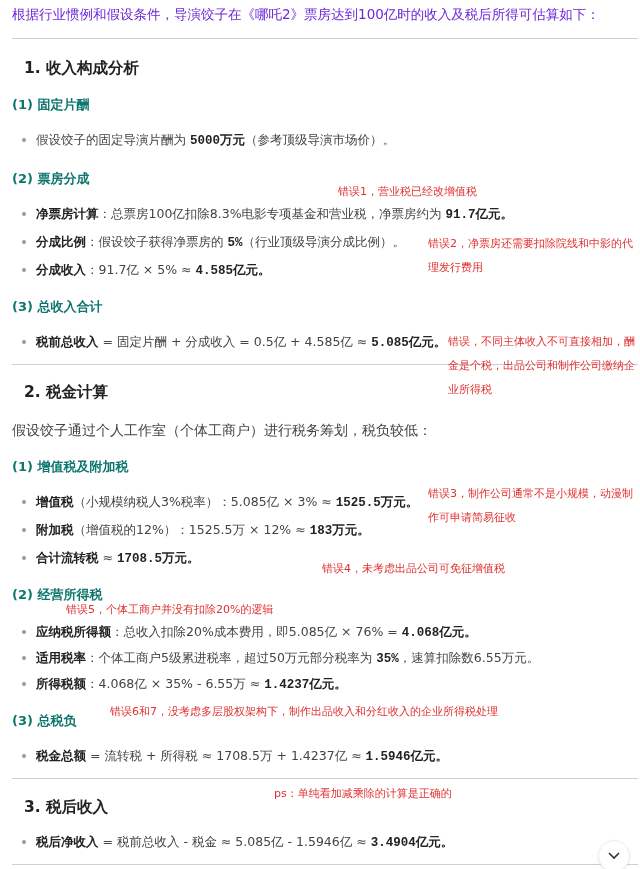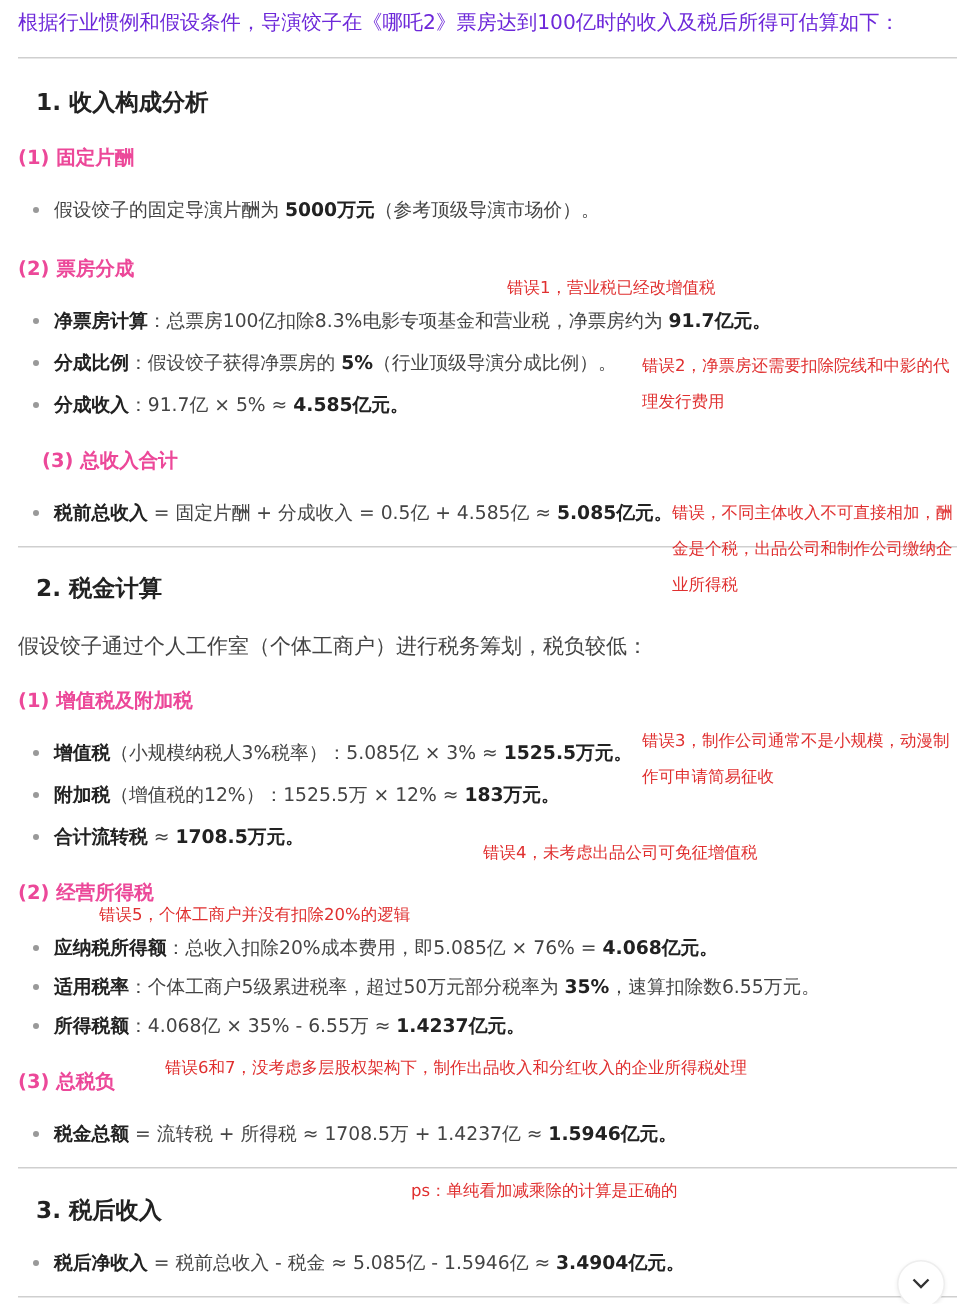--- a/index.html
+++ b/index.html
@@ -5,23 +5,23 @@
   html, body { margin:0; padding:0; }
   body {
     width:640px; height:869px; overflow:hidden; background:#ffffff;
     font-family:"DejaVu Sans","Liberation Sans",sans-serif;
     color:#333; position:relative;
   }
   .abs { position:absolute; white-space:nowrap; }
   .intro { left:12px; top:6px; font-size:13.5px; color:#6d28d9; }
   .hr { position:absolute; left:12px; width:626px; height:1px; background:#cfcfcf; }
   .h2 { font-size:15.5px; font-weight:bold; color:#222;margin-left:12px; }
-  .h3 { font-size:13px; font-weight:bold; color:#ec4899;text-align:center; }
+  .h3 { font-size:13px; font-weight:bold; color:#0f766e;text-align:center; }
   .li { font-size:12.5px; color:#444; }
-  .li b { color:#222; }
+  .li b { color:#222;font-family:Liberation Mono, monospace; }
   .bullet { display:inline-block; width:4px; height:4px; border-radius:50%; background:#999; margin-right:10px; vertical-align:middle; position:relative; top:-1px; }
   .note { position:absolute; color:#e03030; font-size:11px; line-height:24px; white-space:normal; }
   .chev {
     position:absolute; left:598px; top:840px; width:30px; height:30px; border-radius:50%;
     background:#fff; border:1px solid #eee; box-shadow:0 1px 3px rgba(0,0,0,0.08);
     display:flex; align-items:center; justify-content:center;
   }
 </style>
 </head>
 <body>
@@ -39,21 +39,21 @@
 <div class="abs li" style="left:22px;top:206px">
   <span class="bullet"></span><b>净票房计算</b><span>：总票房100亿扣除8.3%电影专项基金和营业税，净票房约为 </span><b>91.7亿元。</b>
 </div>
 <div class="abs li" style="left:22px;top:234px">
   <span class="bullet"></span><b>分成比例</b><span>：假设饺子获得净票房的 </span><b>5%</b><span>（行业顶级导演分成比例）。</span>
 </div>
 <div class="abs li" style="left:22px;top:262px">
   <span class="bullet"></span><b>分成收入</b><span>：91.7亿 × 5% ≈ </span><b>4.585亿元。</b>
 </div>
 
-<div class="abs h3" style="left:28px;top:298px">(3) 总收入合计</div>
+<div class="abs h3" style="left:12px;top:298px">(3) 总收入合计</div>
 <div class="abs li" style="left:22px;top:334px">
   <span class="bullet"></span><b>税前总收入</b><span> = 固定片酬 + 分成收入 = 0.5亿 + 4.585亿 ≈ </span><b>5.085亿元。</b>
 </div>
 <div class="hr" style="top:364px"></div>
 
 <div class="abs h2" style="left:12px;top:382px">2. 税金计算</div>
 <div class="abs li" style="left:12px;top:422px;font-size:14px">假设饺子通过个人工作室（个体工商户）进行税务筹划，税负较低：</div>
 <div class="abs h3" style="left:12px;top:458px">(1) 增值税及附加税</div>
 <div class="abs li" style="left:22px;top:494px">
   <span class="bullet"></span><b>增值税</b><span>（小规模纳税人3%税率）：5.085亿 × 3% ≈ </span><b>1525.5万元。</b>

